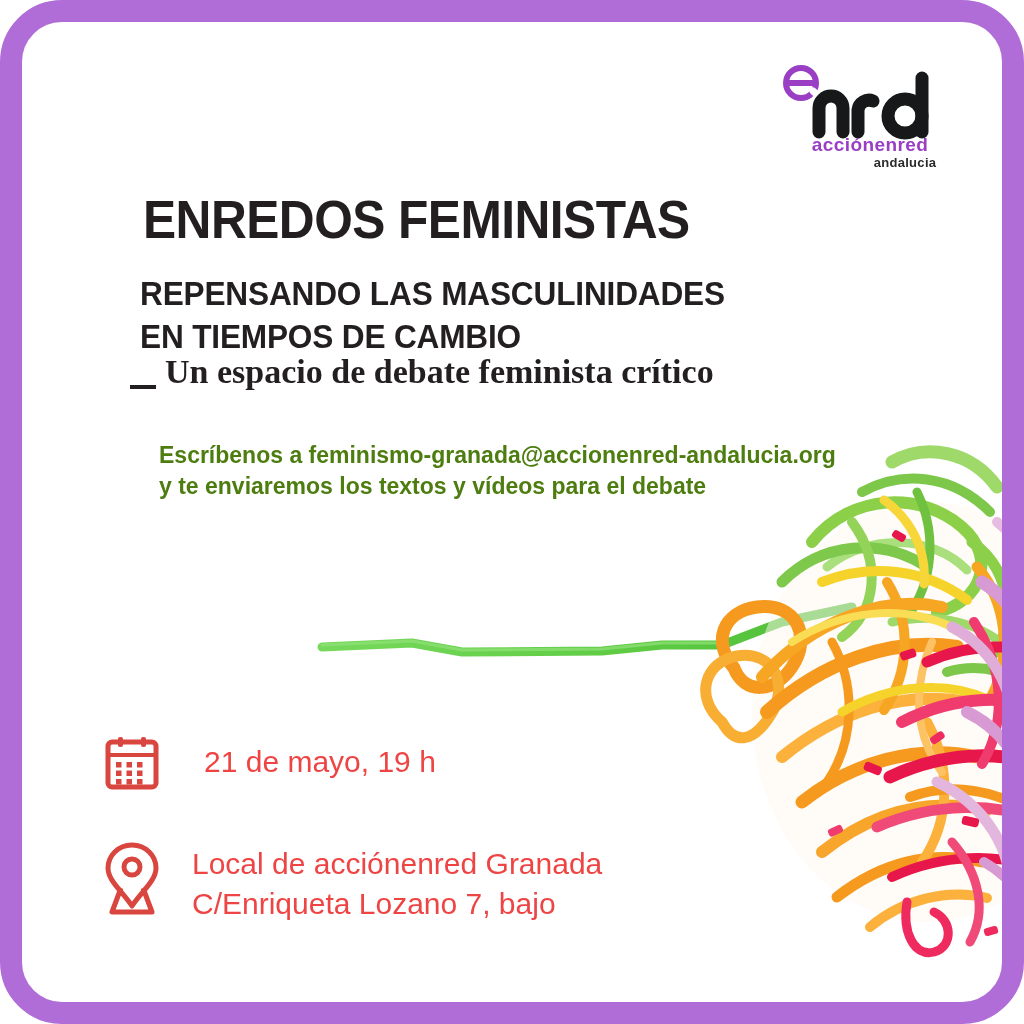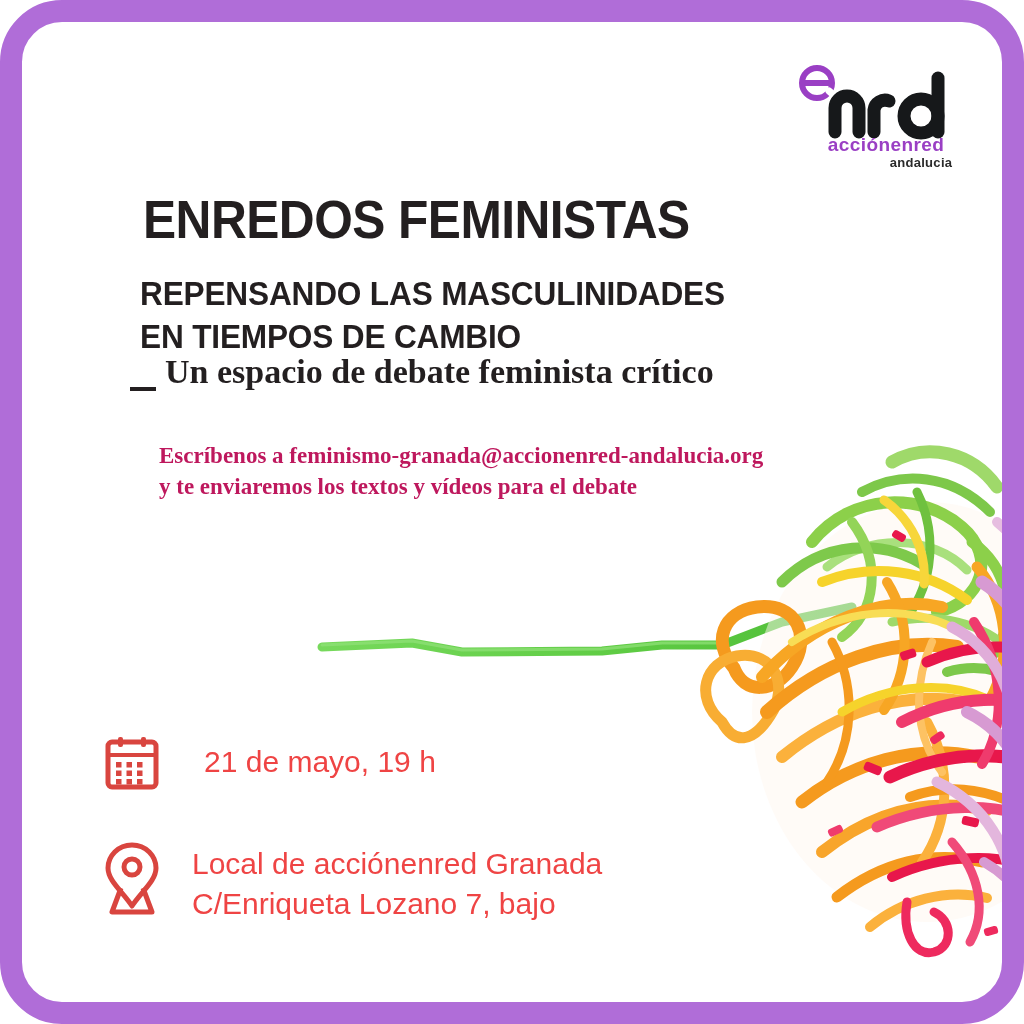--- a/index.html
+++ b/index.html
@@ -33,21 +33,20 @@
   .inner-card {
     position: absolute;
     left: 22px;
     top: 22px;
     width: 980px;
     height: 980px;
     border-radius: 42px;
     overflow: hidden;
     background: #ffffff;
     z-index: 1;
-    padding-left: 16px;
   }
 
   
   .logo {
     position: absolute;
     right: 38px;
     top: 38px;
     width: 190px;
     height: 112px;
     z-index: 20;
@@ -82,21 +81,21 @@
     transform-origin: left top;
     white-space: pre-line;
   }
 
   
   .lede-row {
     position: absolute;
     left: 108px;
     top: 330px;
     display: flex;
-    align-items: center;
+    align-items: flex-start;
     z-index: 15;
   }
   .lede-dash {
     width: 26px;
     height: 4px;
     background: #231f20;
     margin-top: 33px;
     margin-right: 9px;
     flex: 0 0 auto;
   }
@@ -105,25 +104,25 @@
     font-weight: 700;
     font-size: 34px;
     line-height: 40px;
     color: #231f20;
     white-space: nowrap;
   }
   .contact {
     position: absolute;
     left: 137px;
     top: 395px;
-    font-family: Liberation Serif, serif;
+    font-family: Liberation Sans, sans-serif;
     font-weight: 700;
     font-size: 23px;
     line-height: 31px;
-    color: #be185d;
+    color: #4d7c0f;
     white-space: pre-line;
     z-index: 15;
   }
 
   
   .artwork {
     position: absolute;
     left: 0;
     top: 0;
     width: 1024px;

